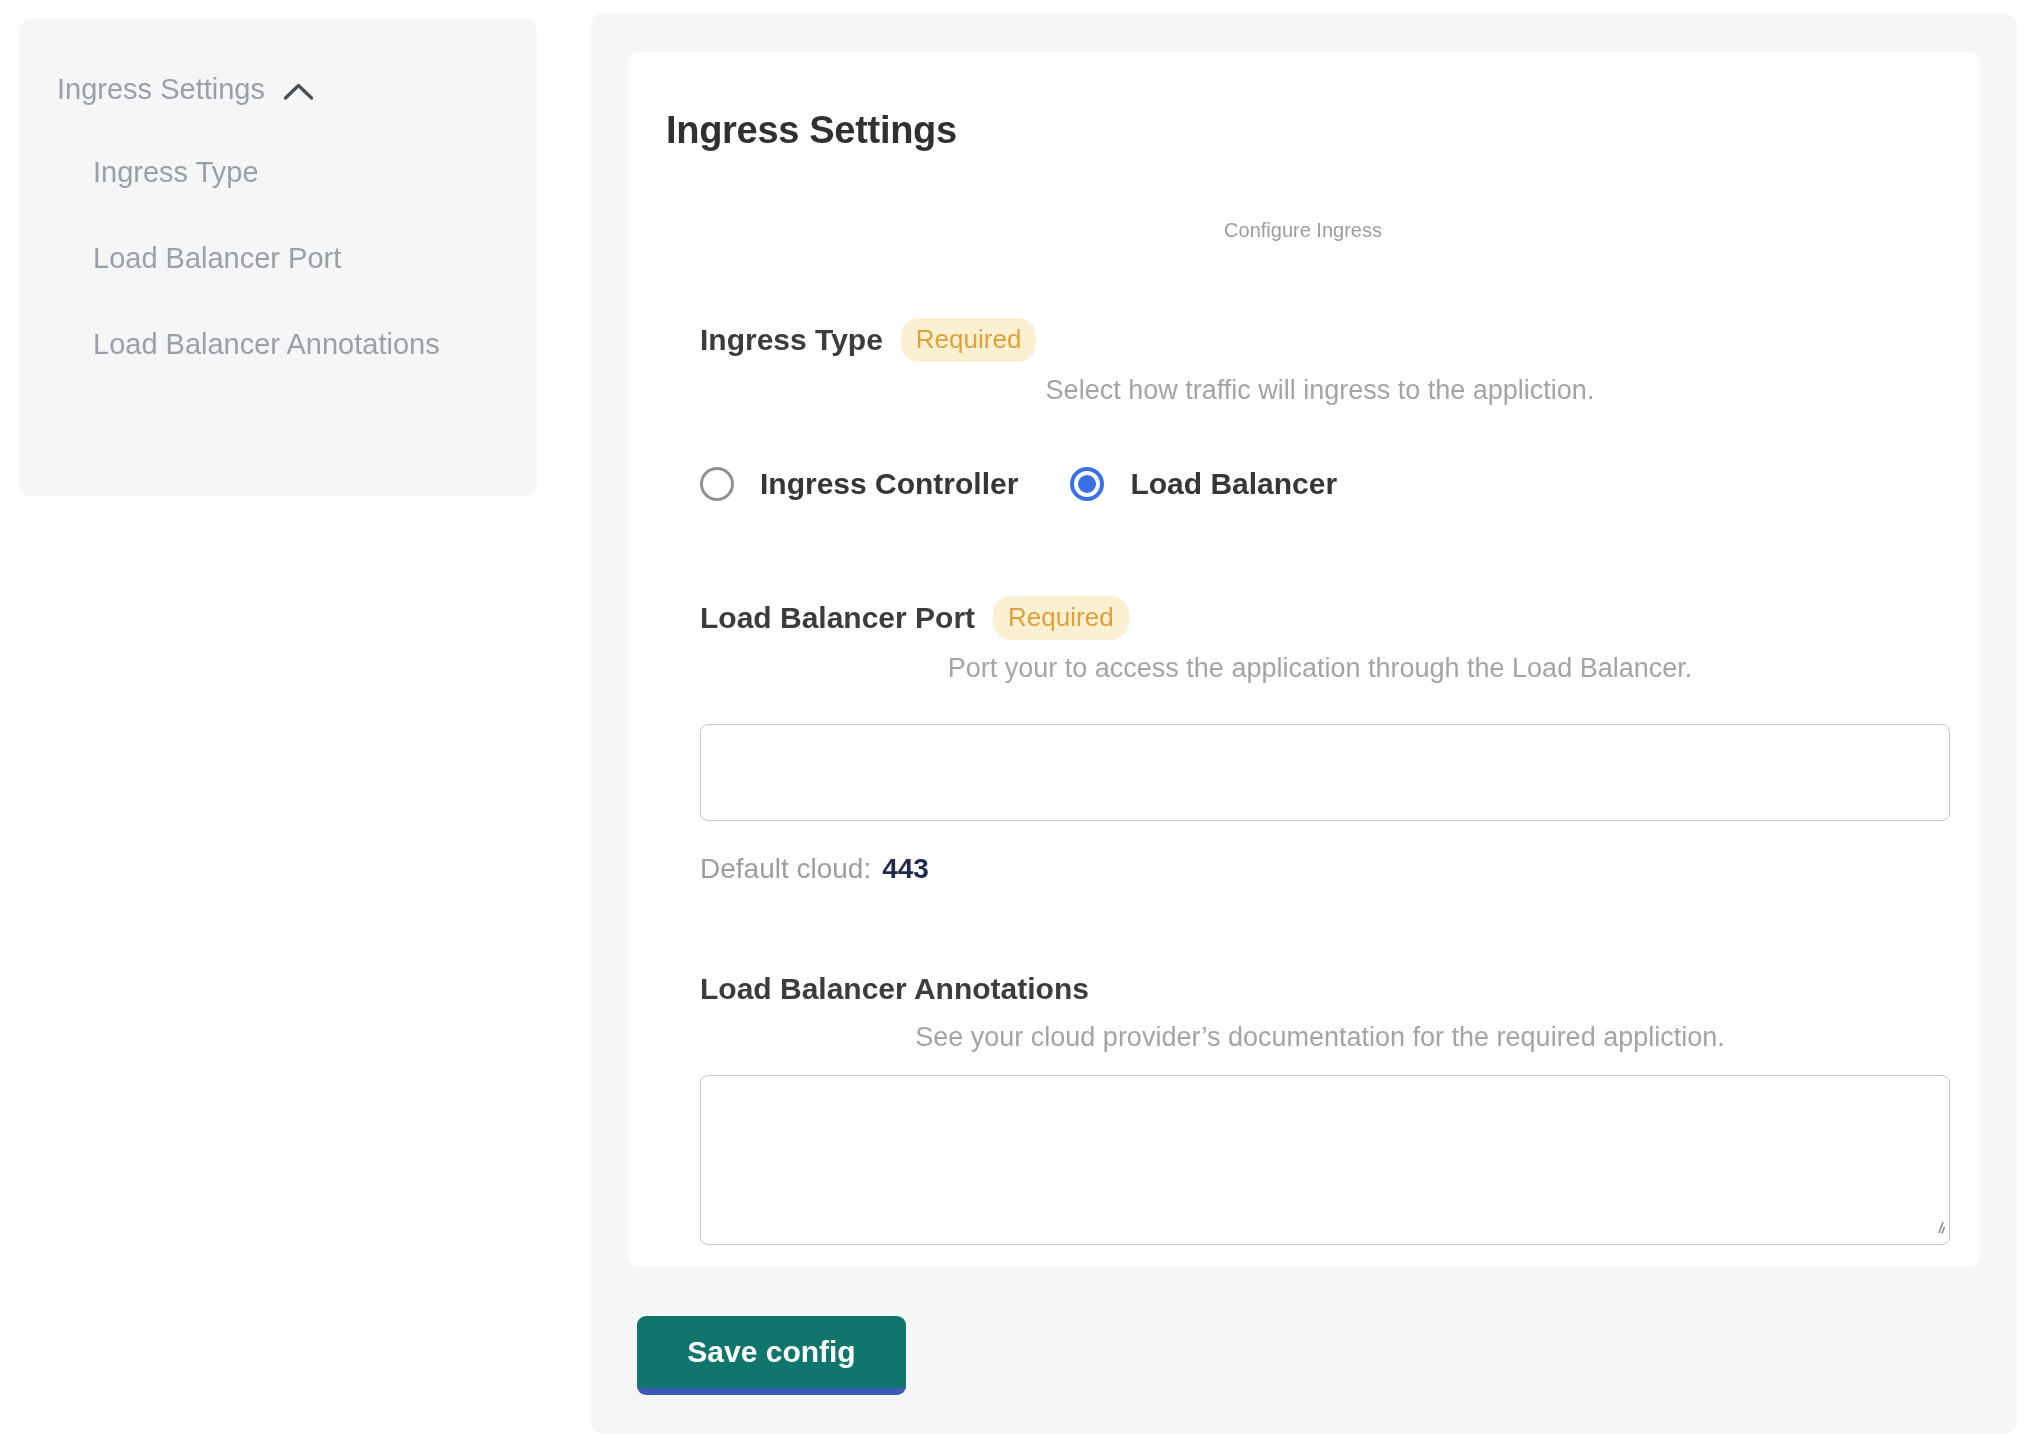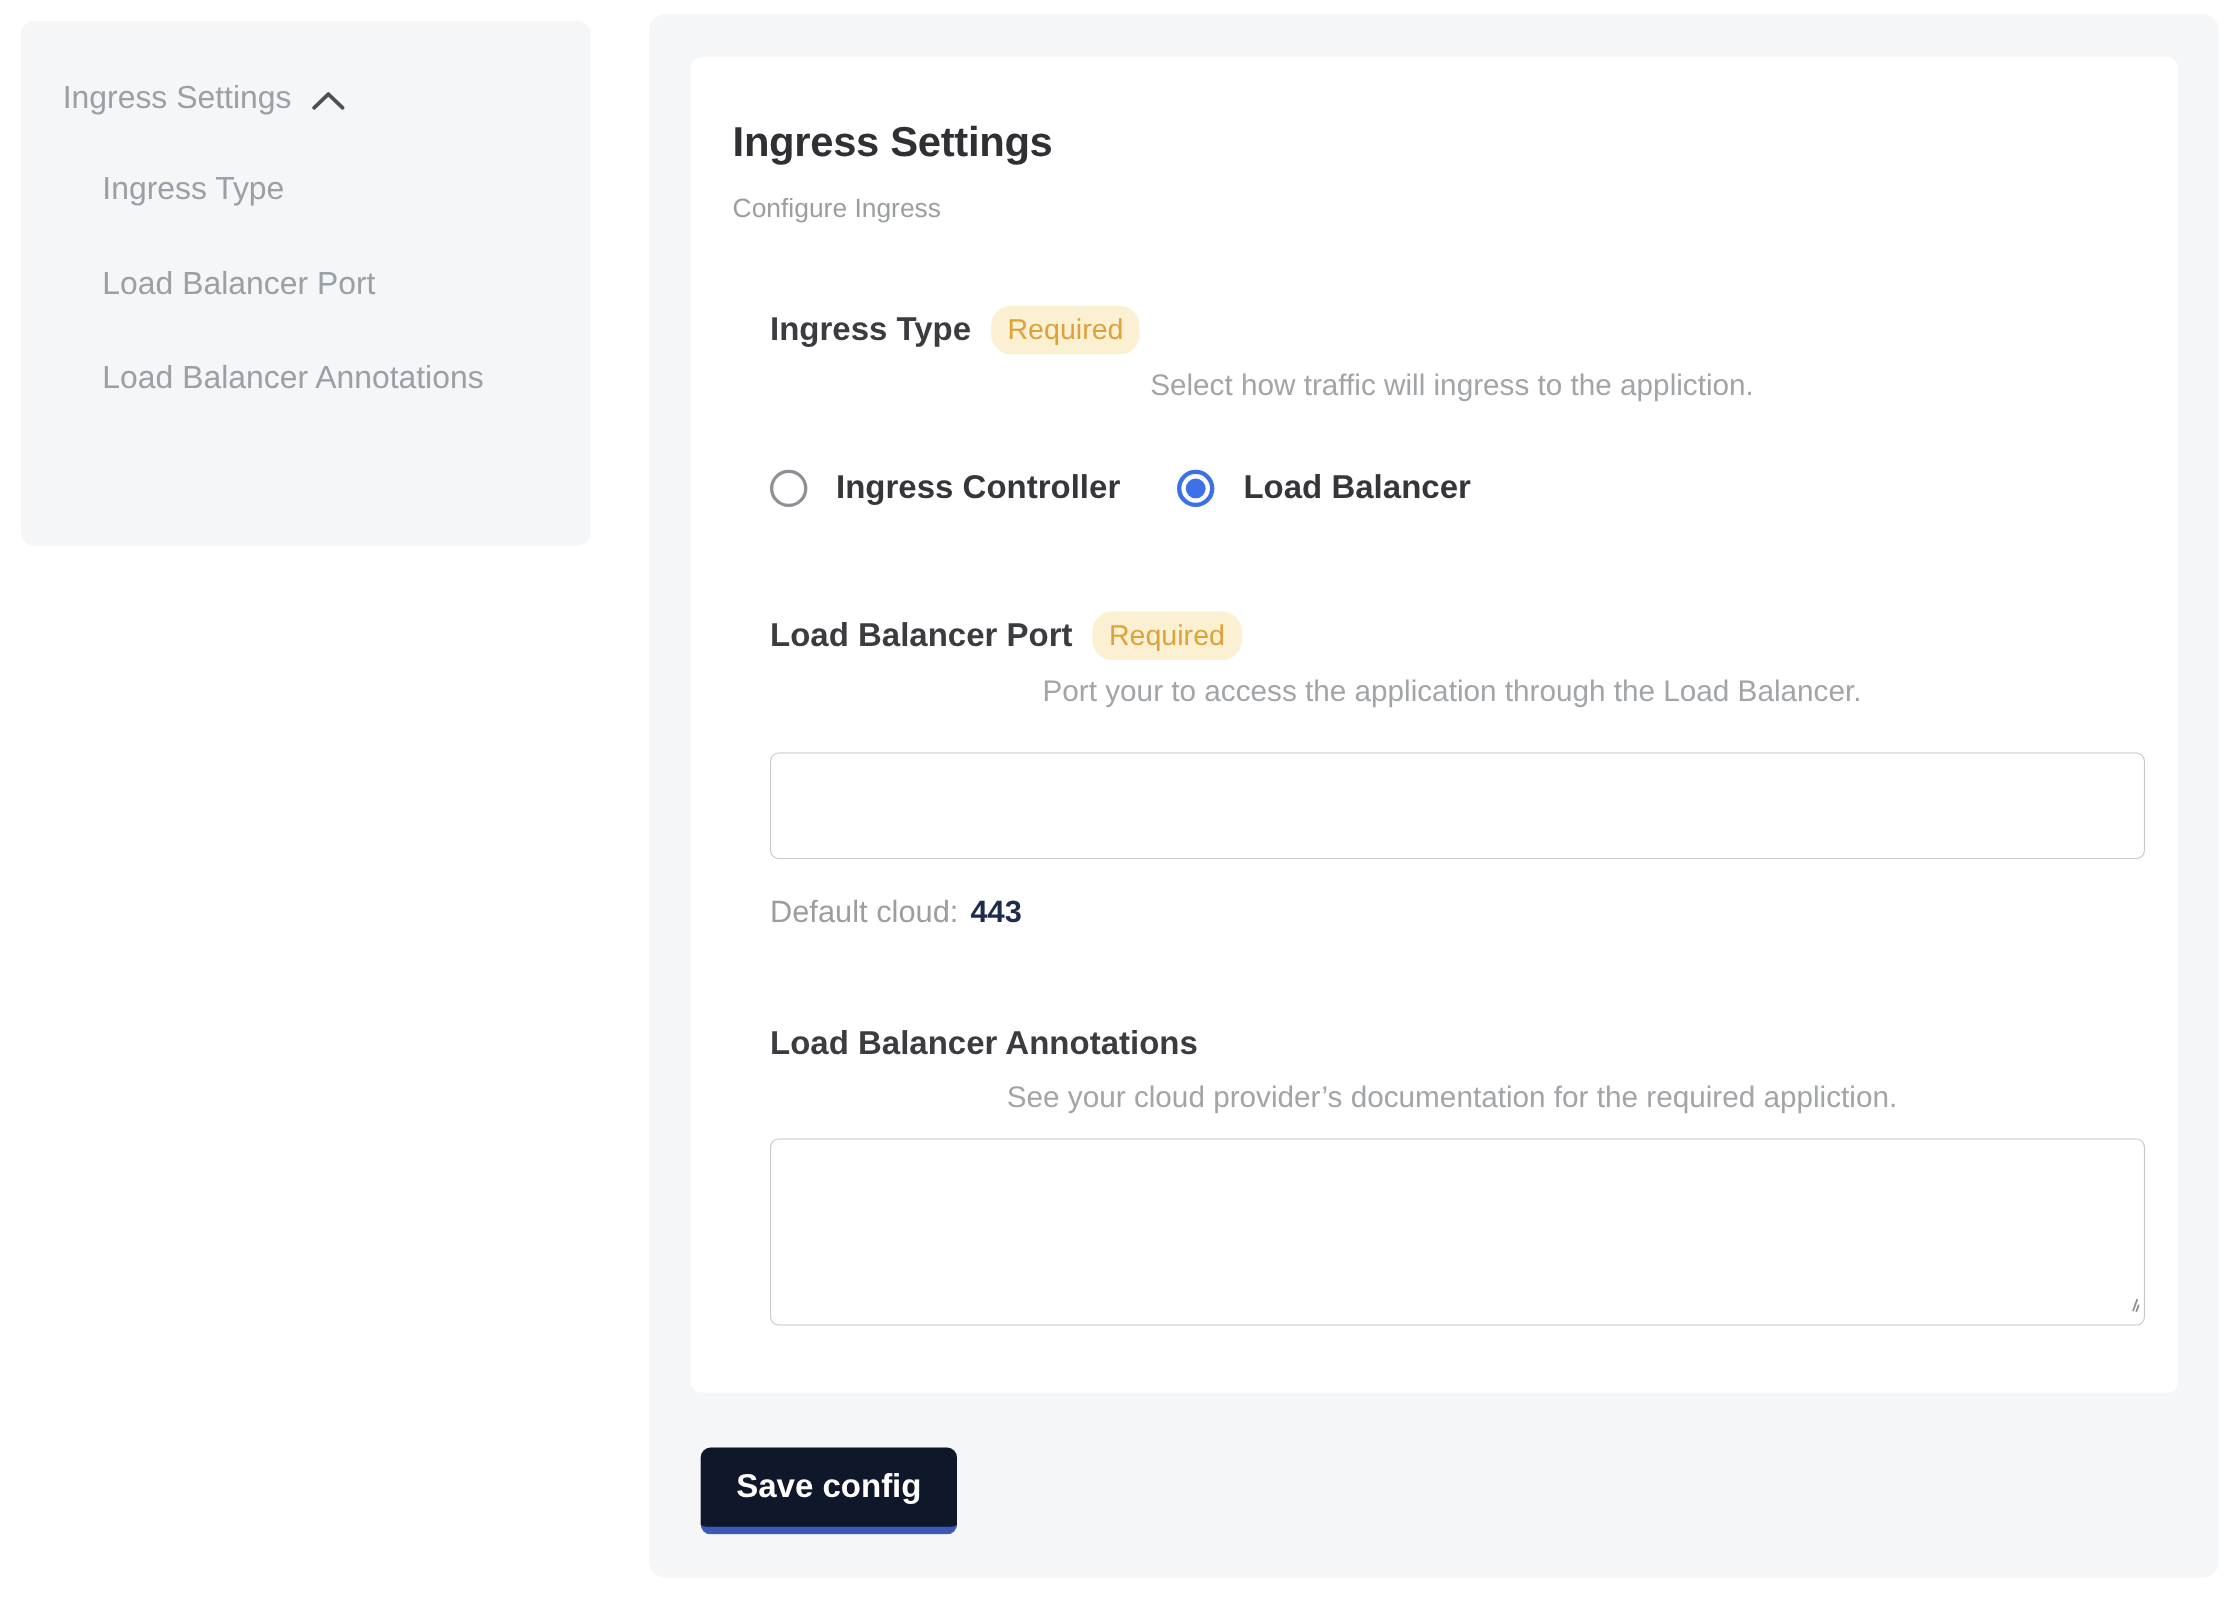--- a/index.html
+++ b/index.html
@@ -33,21 +33,21 @@
   }
   .card {
     position:absolute; left:38px; top:39px; width:1352px; height:1214px;
     background:#ffffff; border-radius:10px; padding:56px 40px 0 38px;
   }
   .card-title {
     font-size:38px; line-height:44px; font-weight:700;
     color:#2f3033; letter-spacing:-0.3px;
   }
   .card-subtitle {
-    margin-top:22px; font-size:24px; line-height:32px; color:#9b9ea1;
+    margin-top:62px; font-size:20px; line-height:32px; color:#9b9ea1;text-align:center;
   }
   .sections { margin-left:34px; }
 
   .section-1 { margin-top:72px; }
   .section-2 { margin-top:92px; }
   .section-3 { margin-top:82px; }
 
   .section-head {
     display:flex; align-items:center; gap:18px;
     font-size:30px; line-height:40px; font-weight:600; color:#3a3c3f;
@@ -88,22 +88,22 @@
   .ta-wrap { position:relative; margin-top:20px; width:1250px; height:170px; }
   .annotations-textarea {
     width:100%; height:100%; border:1.5px solid #c5c7c9; border-radius:8px;
     background:#fff; resize:none; outline:none; font-size:28px; padding:16px 22px;
     color:#333; font-family:"Liberation Sans", sans-serif;
   }
   .resize-handle { position:absolute; right:5px; bottom:6px; cursor:nwse-resize; }
 
   
   .save-btn {
-    position:absolute; left:47px; top:1303px; width:233px; height:79px;
-    background:#0f172a; border:none; border-bottom:7px solid #3c59ba;
+    position:absolute; left:47px; top:1303px; width:269px; height:79px;
+    background:#0f766e; border:none; border-bottom:7px solid #3c59ba;
     border-radius:9px; color:#ffffff; font-size:30px; font-weight:700;
     font-family:"Liberation Sans", sans-serif; cursor:pointer;
   }
 </style>
 </head>
 <body>
 
 <div class="page">
 
   <aside class="sidebar">

